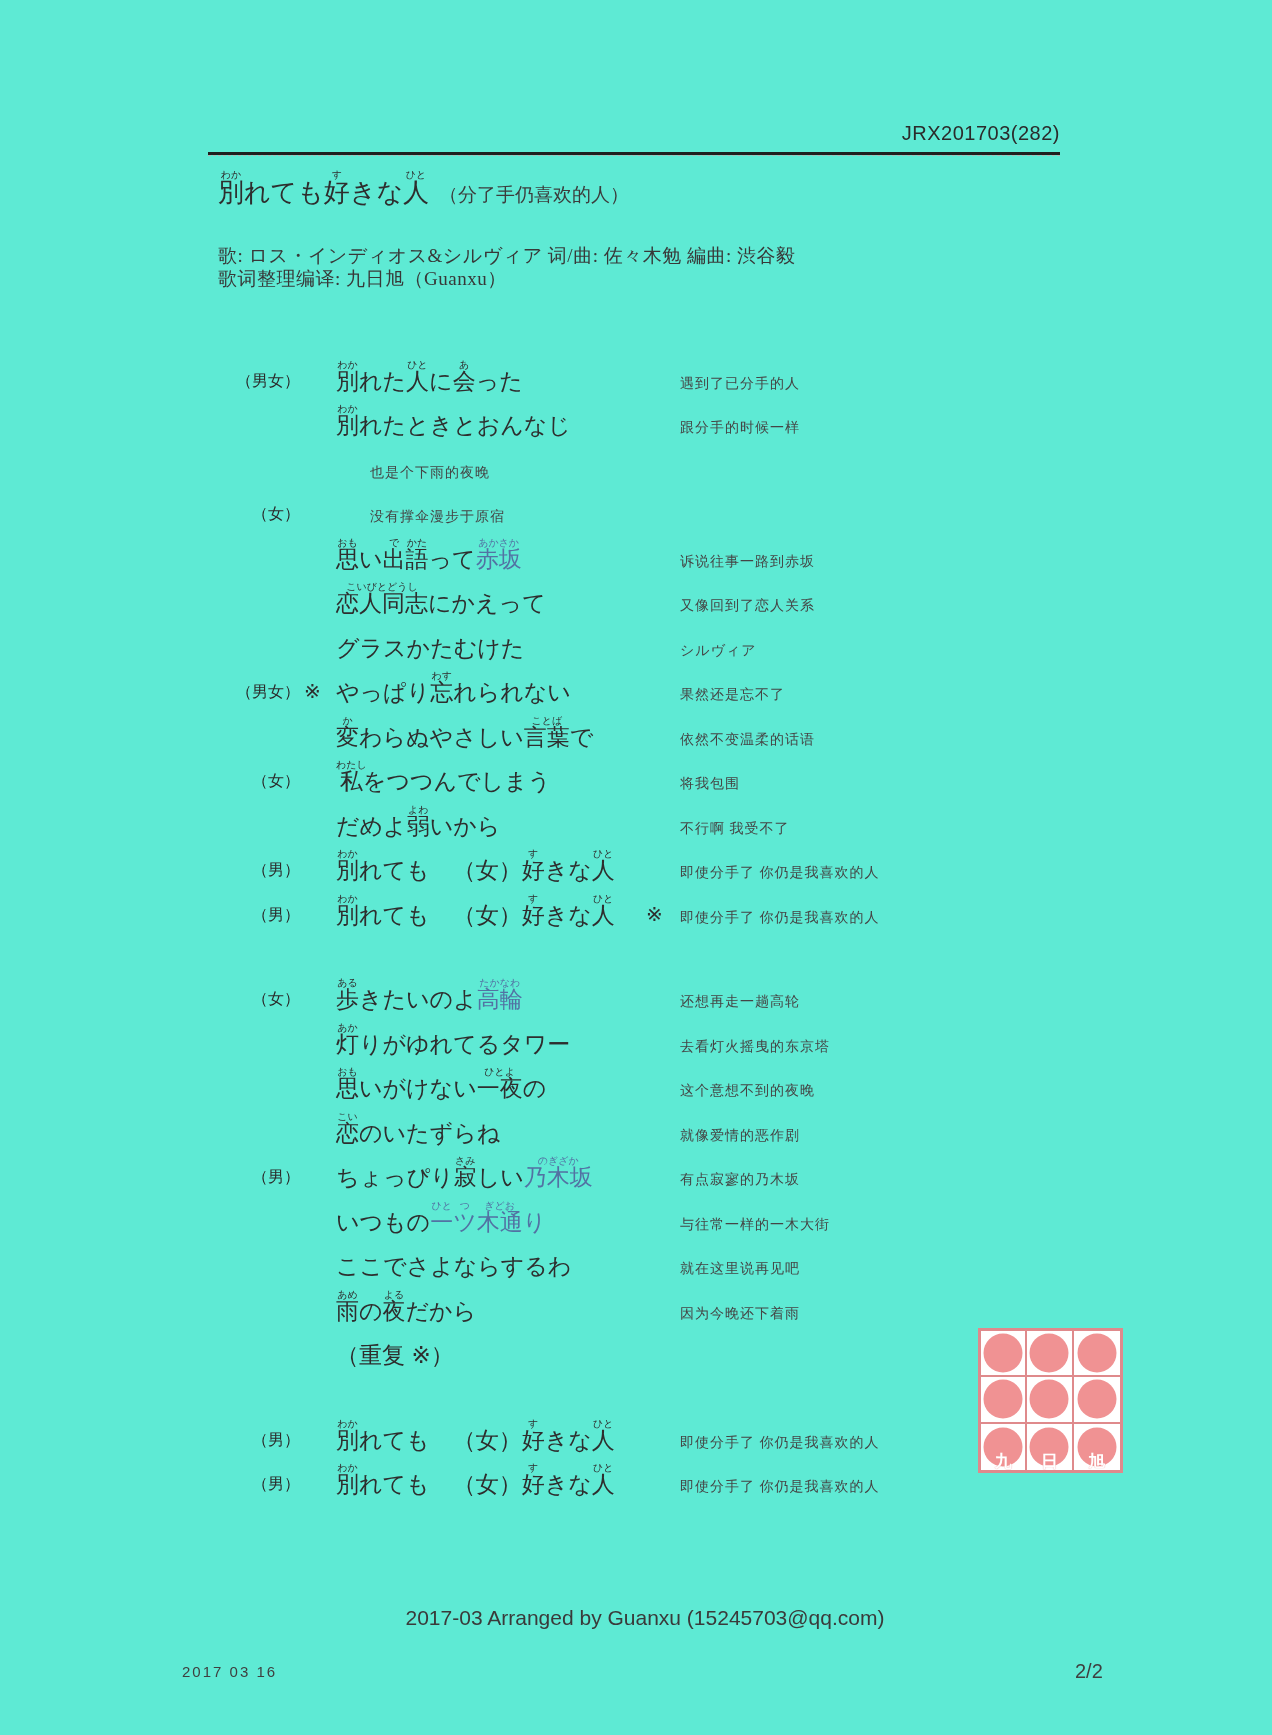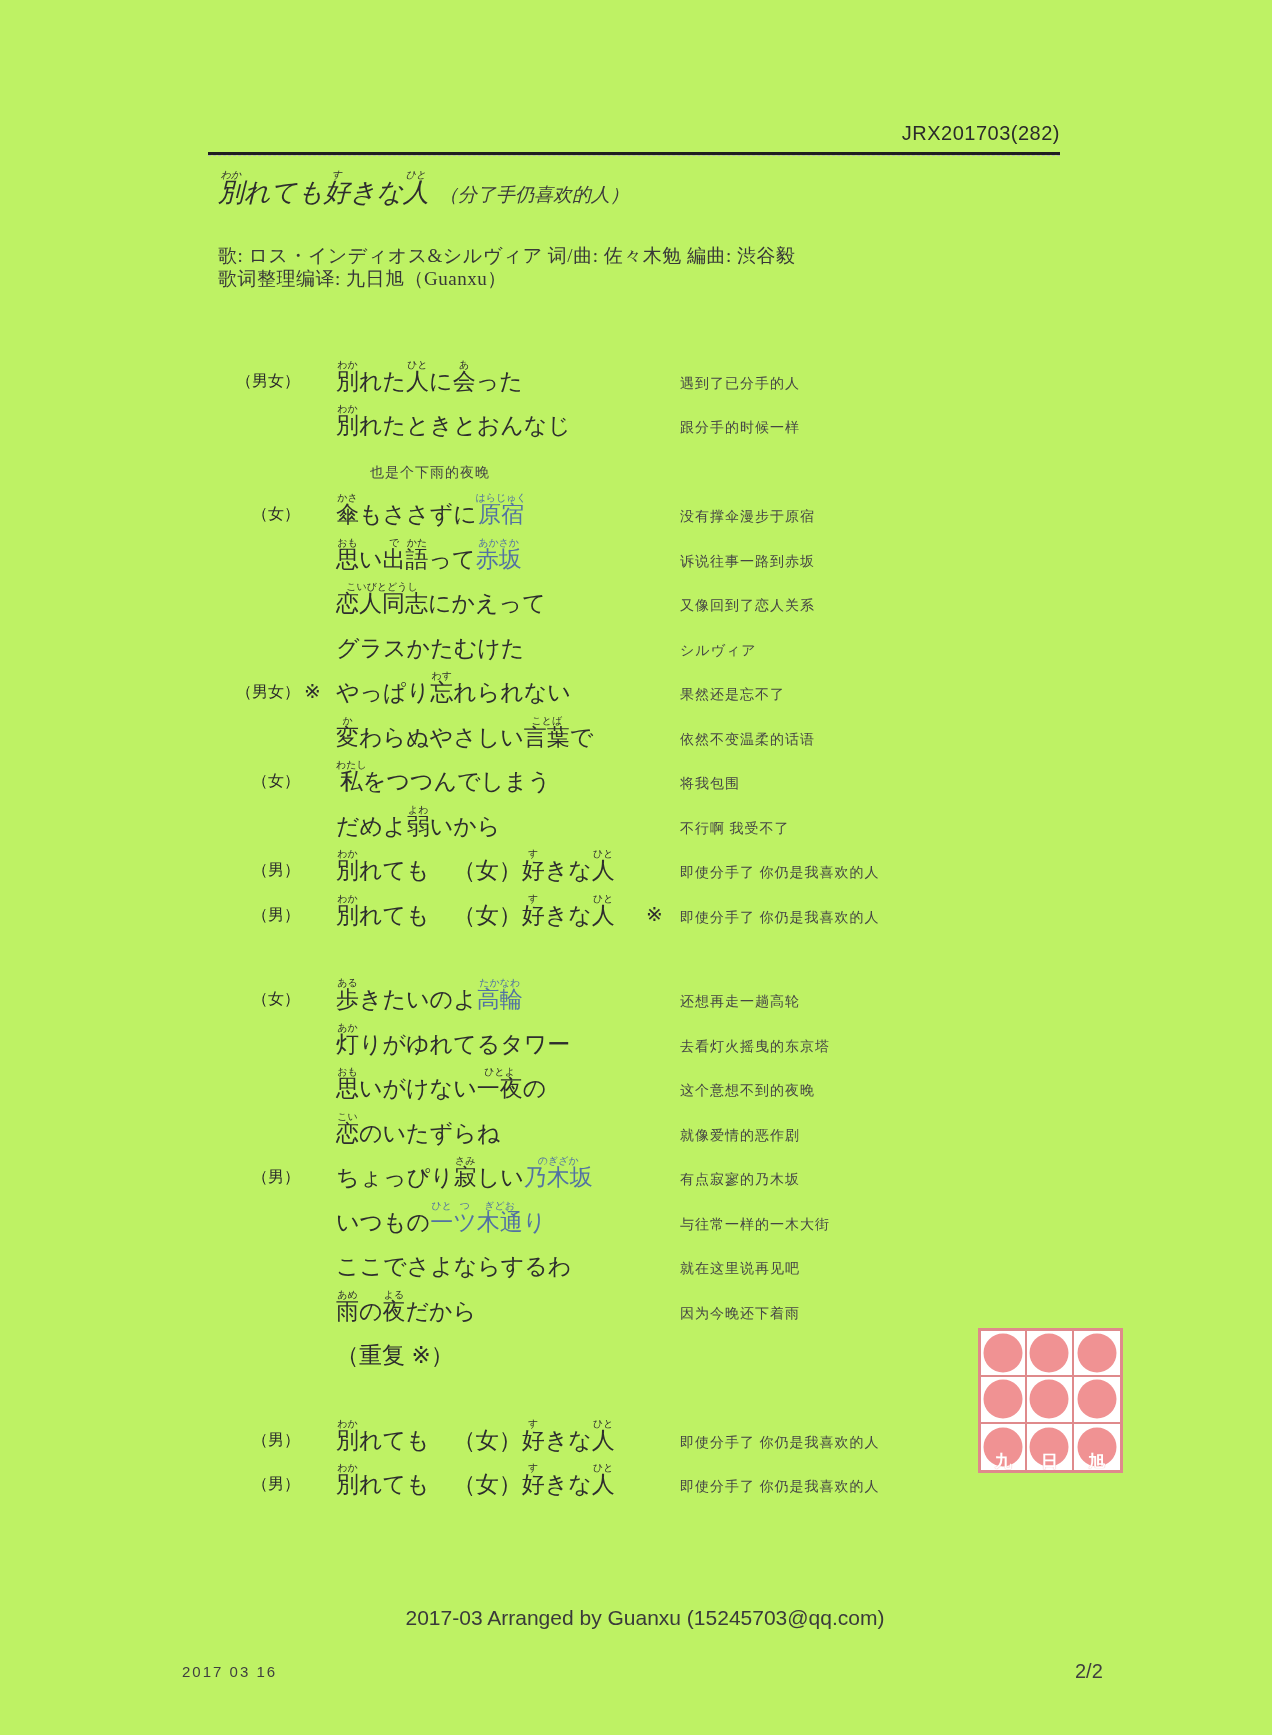--- a/index.html
+++ b/index.html
@@ -7,36 +7,36 @@
     --ink:#2e2e2e;
     --cn-ink:#454545;
     --stamp-fill:#f09293;
     --stamp-line:#df8a8c;
   }
   *{box-sizing:border-box;}
   html,body{margin:0;padding:0;background:#ffffff;}
   .page{
     position:relative;
     width:1272px;height:1735px;
-    background:#bef264;
+    background:#5eead4;
     font-family:"Liberation Sans","DejaVu Sans",sans-serif;
     color:var(--ink);
     overflow:hidden;
   }
   .doc-code{
     position:absolute;top:122px;right:212px;
     font-size:20px;letter-spacing:.5px;color:#2b2b2b;
   }
   .rule{
     position:absolute;left:208px;top:152px;width:852px;height:4px;
     border-top:3px solid #1f1f1f;
     border-bottom:1px dashed #b5b5b5;
   }
   .title-block{
-    position:absolute;left:218px;top:170px;white-space:nowrap;font-style:italic;
+    position:absolute;left:218px;top:170px;white-space:nowrap;
   }
   .title-jp{font-size:26px;line-height:1.1;}
   .title-cn{
     font-size:19px;margin-left:10px;color:#3c3c3c;
     font-family:"Liberation Serif","DejaVu Serif",serif;
   }
   .credit{
     position:absolute;left:218px;white-space:nowrap;
     font-size:19px;color:#383838;
     font-family:"Liberation Serif","DejaVu Serif",serif;
@@ -129,21 +129,20 @@
     <div class="row">
       <div class="cell role"></div>
       <div class="cell pre"></div>
       <div class="cell mk"></div>
       <div class="cell cn">也是个下雨的夜晚</div>
     </div>
 
     <div class="row">
       <div class="cell role">（女）</div>
       <div class="cell pre"></div>
-      <div class="cell jp"><span><ruby>傘<rt>かさ</rt></ruby></span><span>もささずに</span><span class="place"><ruby>原宿<rt>はらじゅく</rt></ruby></span></div>
       <div class="cell mk"></div>
       <div class="cell cn">没有撑伞漫步于原宿</div>
     </div>
 
     <div class="row">
       <div class="cell role"></div>
       <div class="cell pre"></div>
       <div class="cell jp"><span><ruby>思<rt>おも</rt></ruby></span><span>い</span><span><ruby>出<rt>で</rt></ruby></span><span><ruby>語<rt>かた</rt></ruby></span><span>って</span><span class="place"><ruby>赤坂<rt>あかさか</rt></ruby></span></div>
       <div class="cell mk"></div>
       <div class="cell cn">诉说往事一路到赤坂</div>

